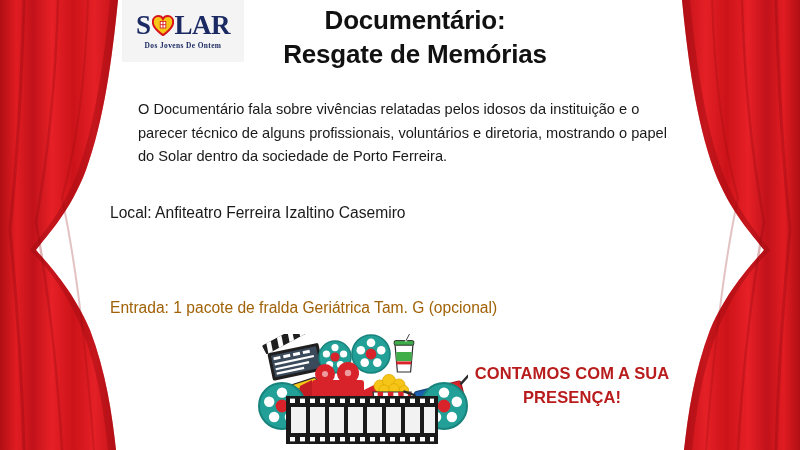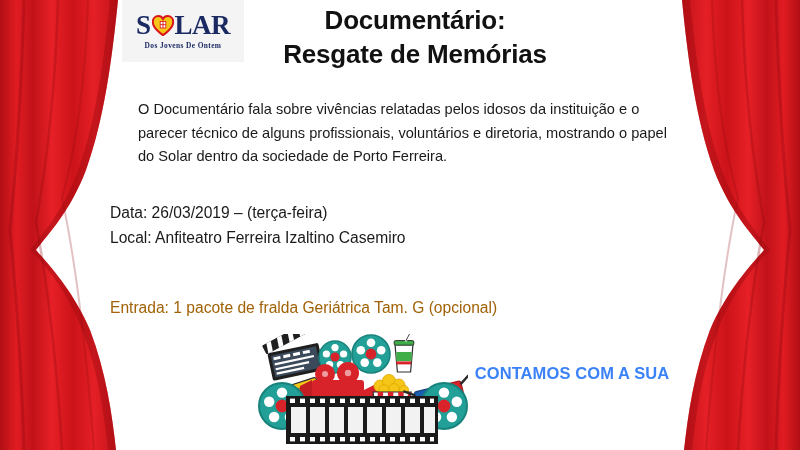--- a/index.html
+++ b/index.html
@@ -129,21 +129,21 @@
 
   
   .cta {
     position: absolute;
     left: 452px;
     top: 362px;
     width: 240px;
     text-align: center;
     font-size: 16.5px;
     font-weight: bold;
-    color: #3b82f6;
+    color: #b91c1c;
     line-height: 1.45;
     letter-spacing: 0.1px;
   }
 </style>
 </head>
 <body>
 
 <div class="poster">
 
   <div class="curtain curtain-left">
@@ -215,21 +215,20 @@
   </div>
 
   <div class="title">
     <div>Documentário:</div>
     <div>Resgate de Memórias</div>
   </div>
 
   <div class="paragraph">O Documentário fala sobre vivências  relatadas pelos idosos da instituição e o parecer técnico de alguns profissionais, voluntários e diretoria, mostrando o papel do Solar dentro da sociedade de Porto Ferreira.</div>
 
   <div class="details">
-    <div>Data: 26/03/2019 – (terça-feira)</div>
     <div>Local: Anfiteatro Ferreira Izaltino Casemiro</div>
   </div>
 
   <div class="entrada">Entrada: 1 pacote de fralda Geriátrica Tam. G (opcional)</div>
 
   <div class="clipart">
     <svg viewBox="0 0 210 112" aria-hidden="true">
 
       <g transform="translate(6,2) rotate(-12 30 18)">
         <rect x="4" y="12" width="52" height="28" rx="2" fill="#1f1f1f"></rect>
@@ -399,15 +398,16 @@
             <rect x="100" y="11" width="15" height="26"></rect>
           <rect x="119" y="11" width="15" height="26"></rect>
             <rect x="138" y="11" width="11" height="26"></rect>
         </g>
       </g>
     </svg>
   </div>
 
   <div class="cta">
     <div>CONTAMOS COM A SUA</div>
+    <div>PRESENÇA!</div>
   </div>
 
 </div>
 
 </body></html>

